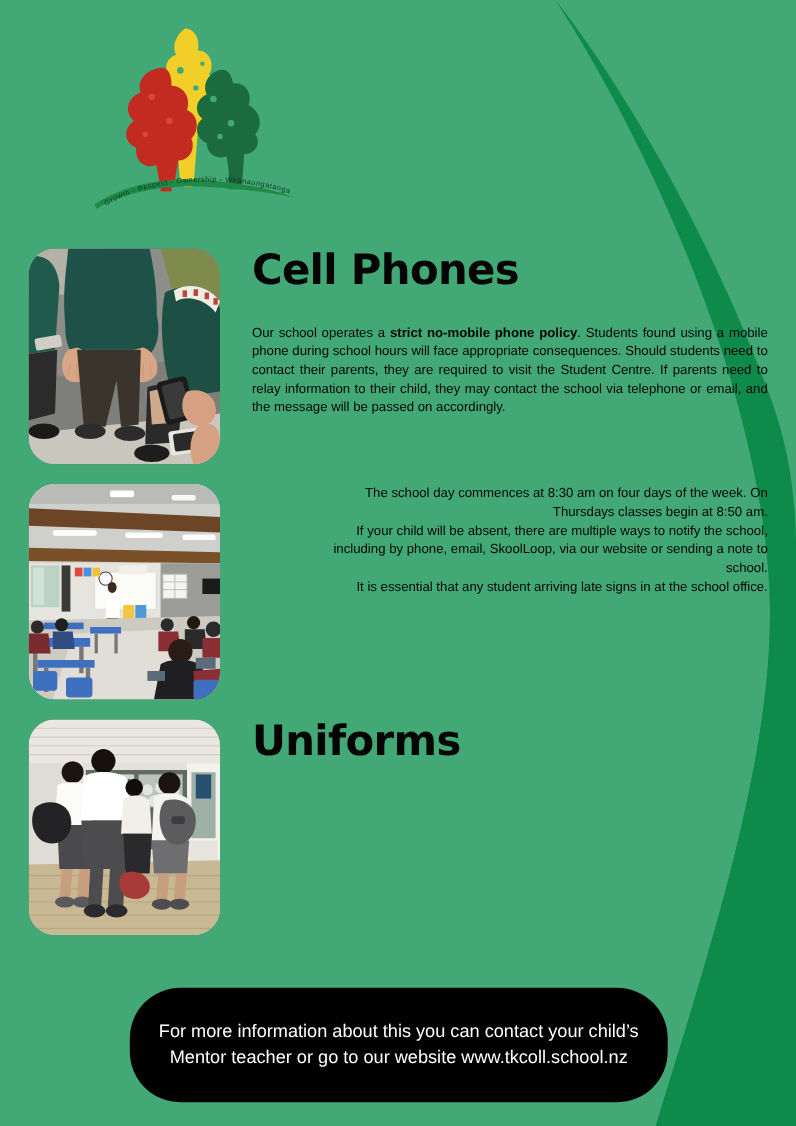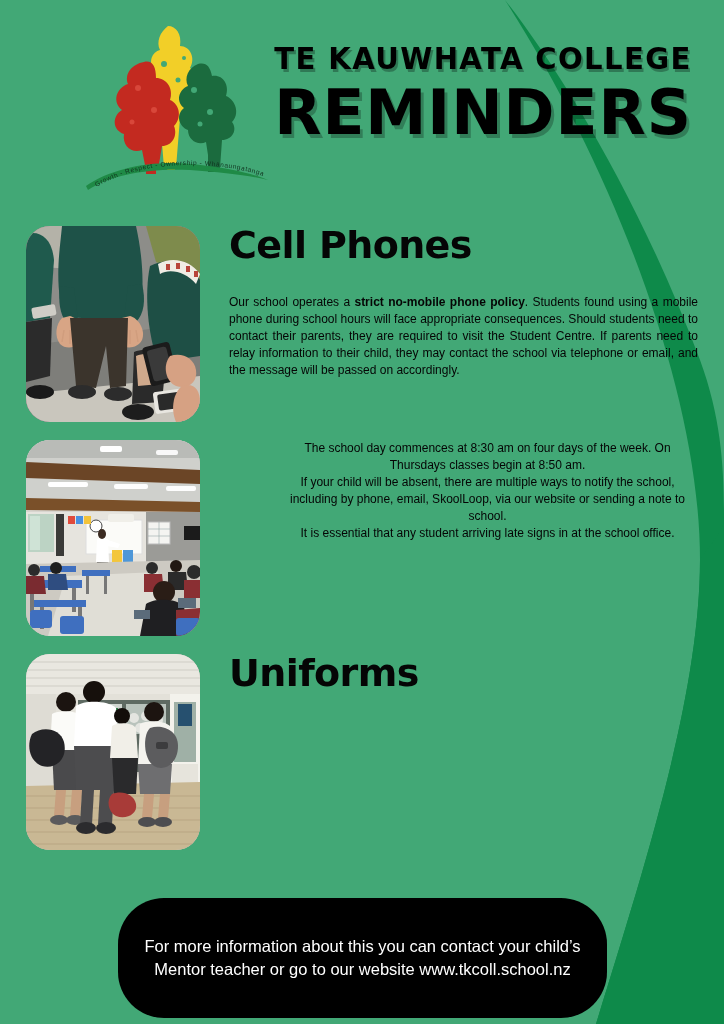--- a/index.html
+++ b/index.html
@@ -133,39 +133,39 @@
 
   .section-text {
     font-family: "Liberation Sans", sans-serif;
     font-size: 12px;
     line-height: 1.42;
     color: #050505;
     text-align: justify;
     text-justify: inter-word;
   }
 
-  .section-text.left { text-align: center; margin-left: 48px; }
+  .section-text.left { text-align: right; margin-left: 48px; }
   .section-text b { font-weight: 700; }
   .section-text .para { display: block; }
 
   
   #section-cell-phones .section-body { padding-top: 0px; }
   #section-attendance .section-body { padding-top: 0px; }
   #section-uniforms  .section-body { padding-top: 0px; }
 
   #section-attendance .section-heading { margin-bottom: 20px; }
   #section-uniforms .section-heading { margin-bottom: 20px; }
 
   
   .footer {
     position: absolute;
     left: 118px;
     top: 898px;
     width: 489px;
-    height: 120px;
+    height: 104px;
     background: #000;
     border-radius: 46px;
     display: flex;
     align-items: center;
     justify-content: center;
     z-index: 4;
   }
 
   .footer-text {
     color: #fff;
@@ -234,24 +234,20 @@
 
         <defs>
           <path id="mottoArc" d="M20 172 C48 152, 96 144, 140 148 C168 150, 186 156, 196 160"></path>
         </defs>
         <text font-family="&quot;Liberation Sans&quot;, sans-serif" font-size="6.5" fill="#10331f" letter-spacing="0.6">
           <textPath href="#mottoArc" startOffset="3%">Growth  -  Respect  -  Ownership  -  Whānaungatanga</textPath>
         </text>
       </svg>
     </div>
 
-    <div class="title-block">
-      <div class="title-line1">TE KAUWHATA COLLEGE</div>
-      <div class="title-line2">REMINDERS</div>
-    </div>
   </div>
 
   <div class="sections">
 
     <div class="section" id="section-cell-phones">
       <div class="photo">
         <svg viewBox="0 0 174 196">
           <rect width="174" height="196" fill="#9a9a96"></rect>
 
           <rect x="0" y="0" width="174" height="196" fill="#8d8d89"></rect>

